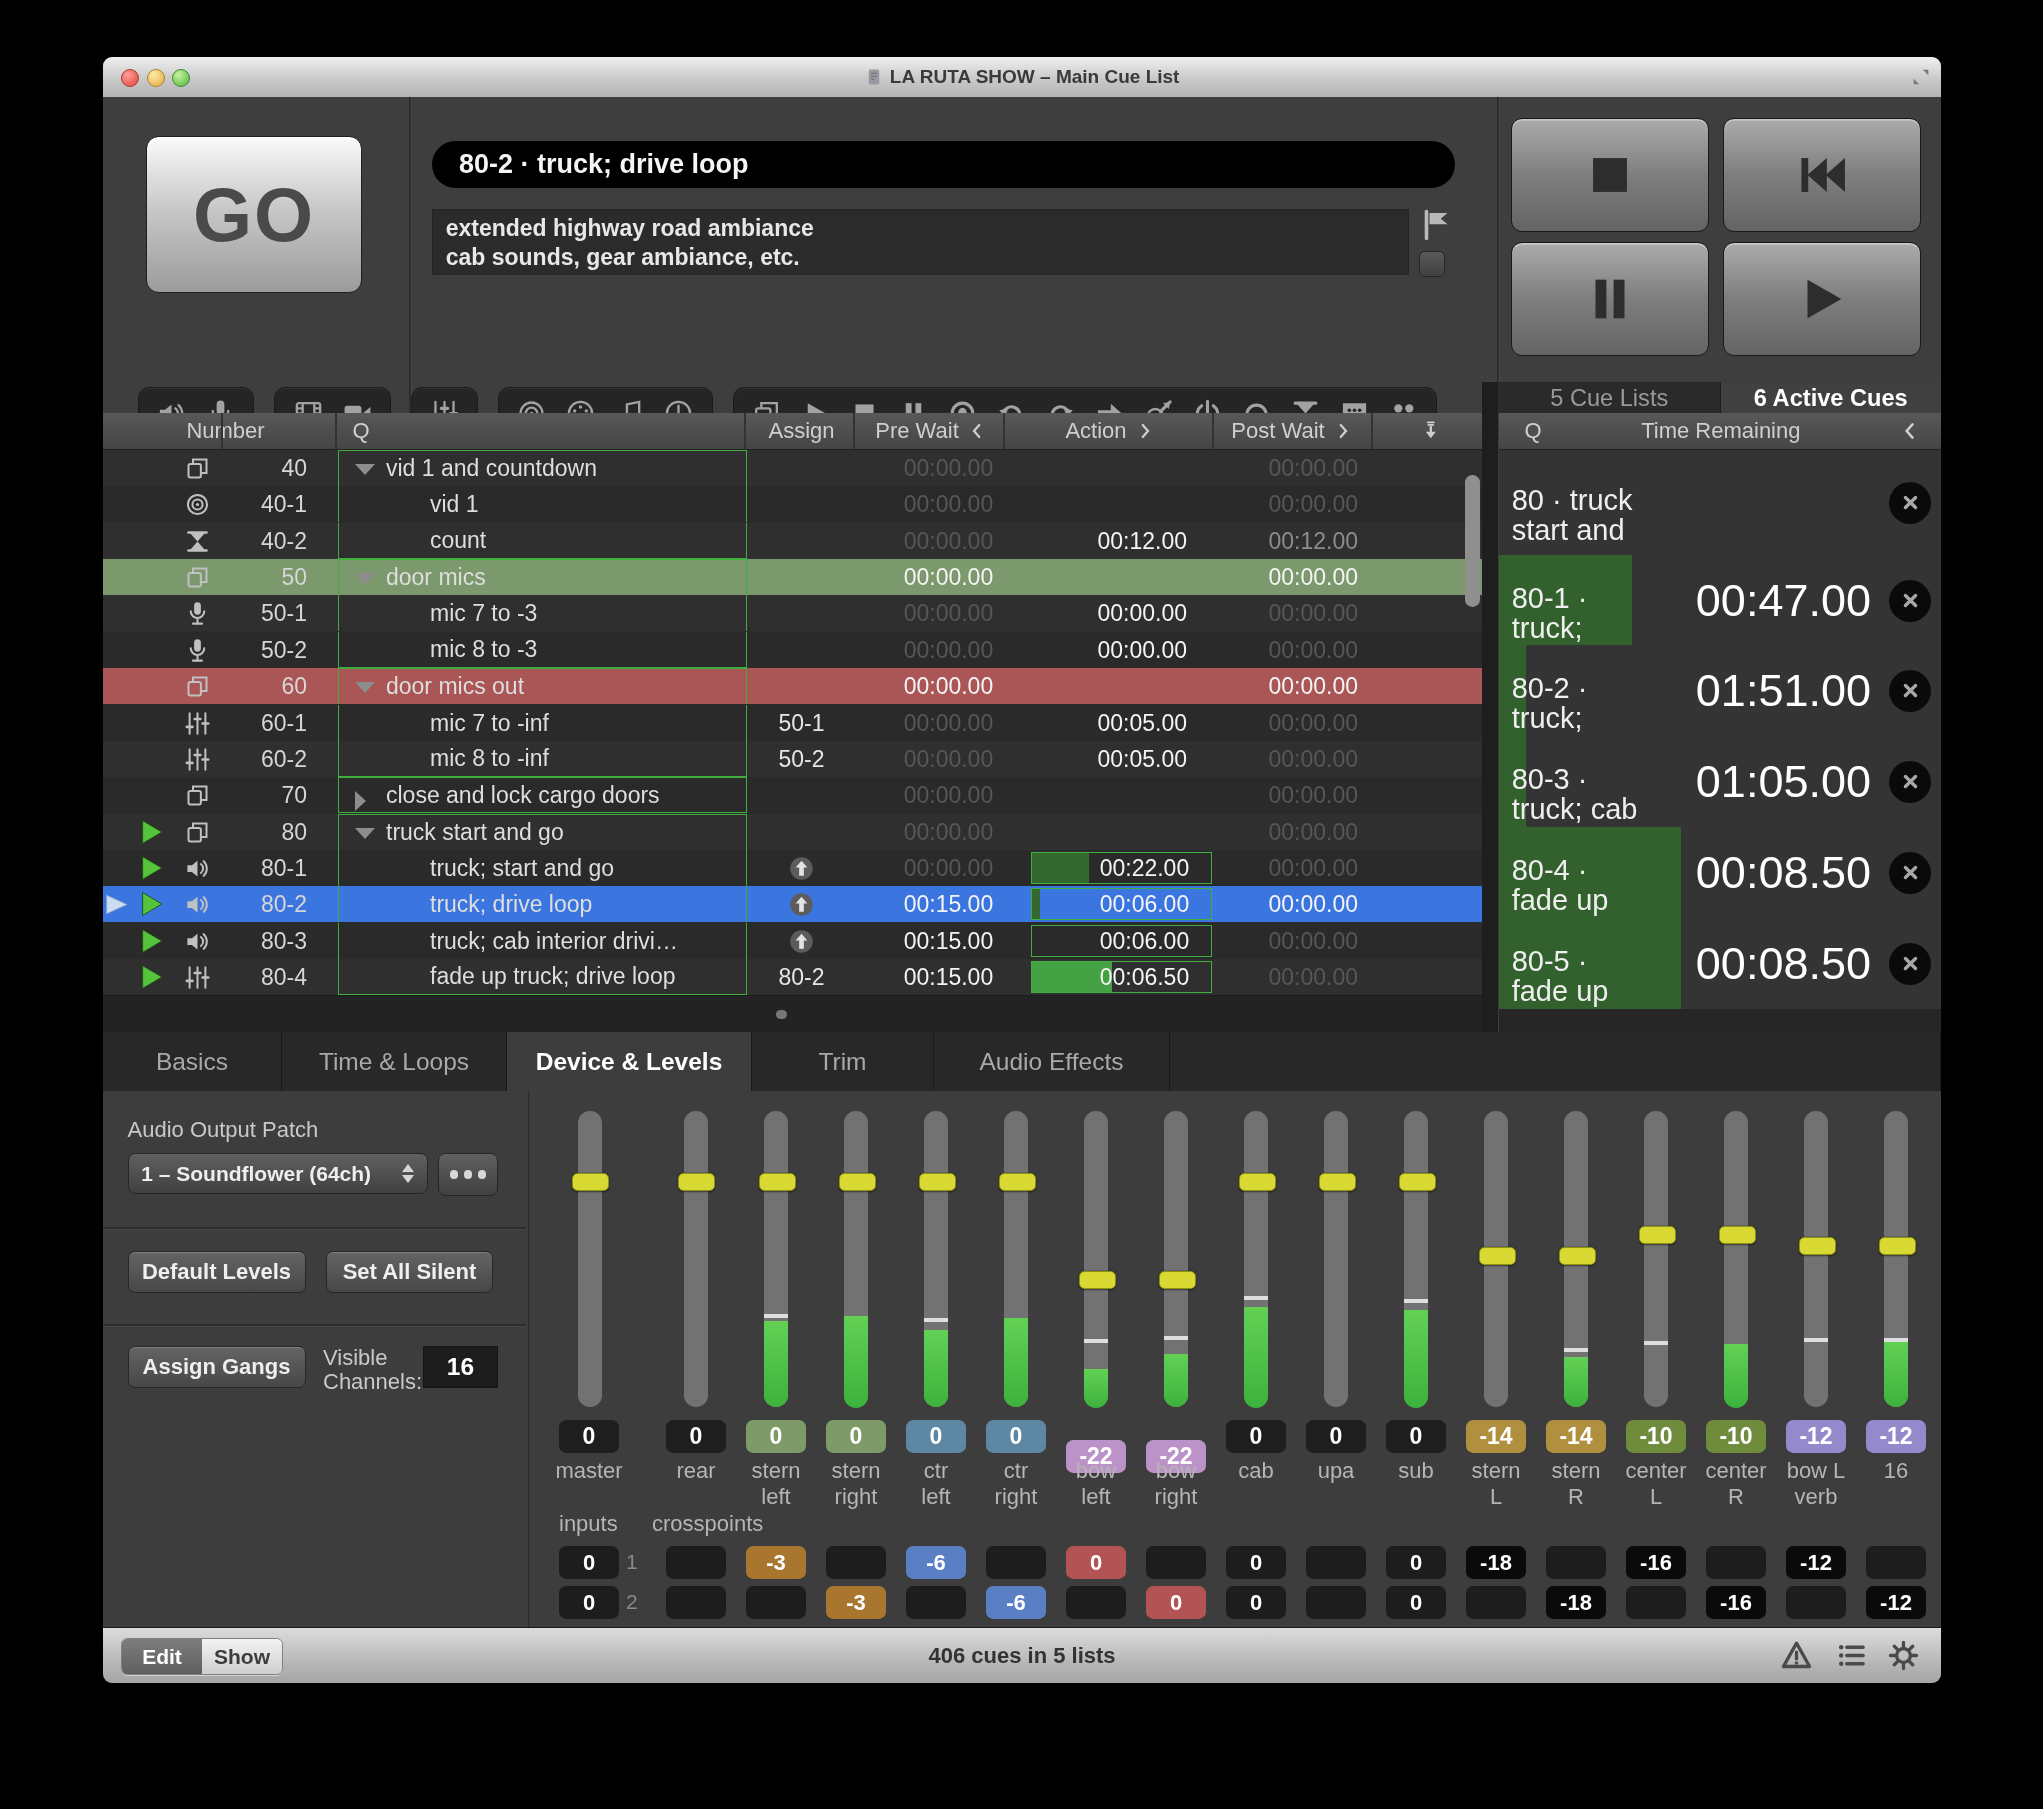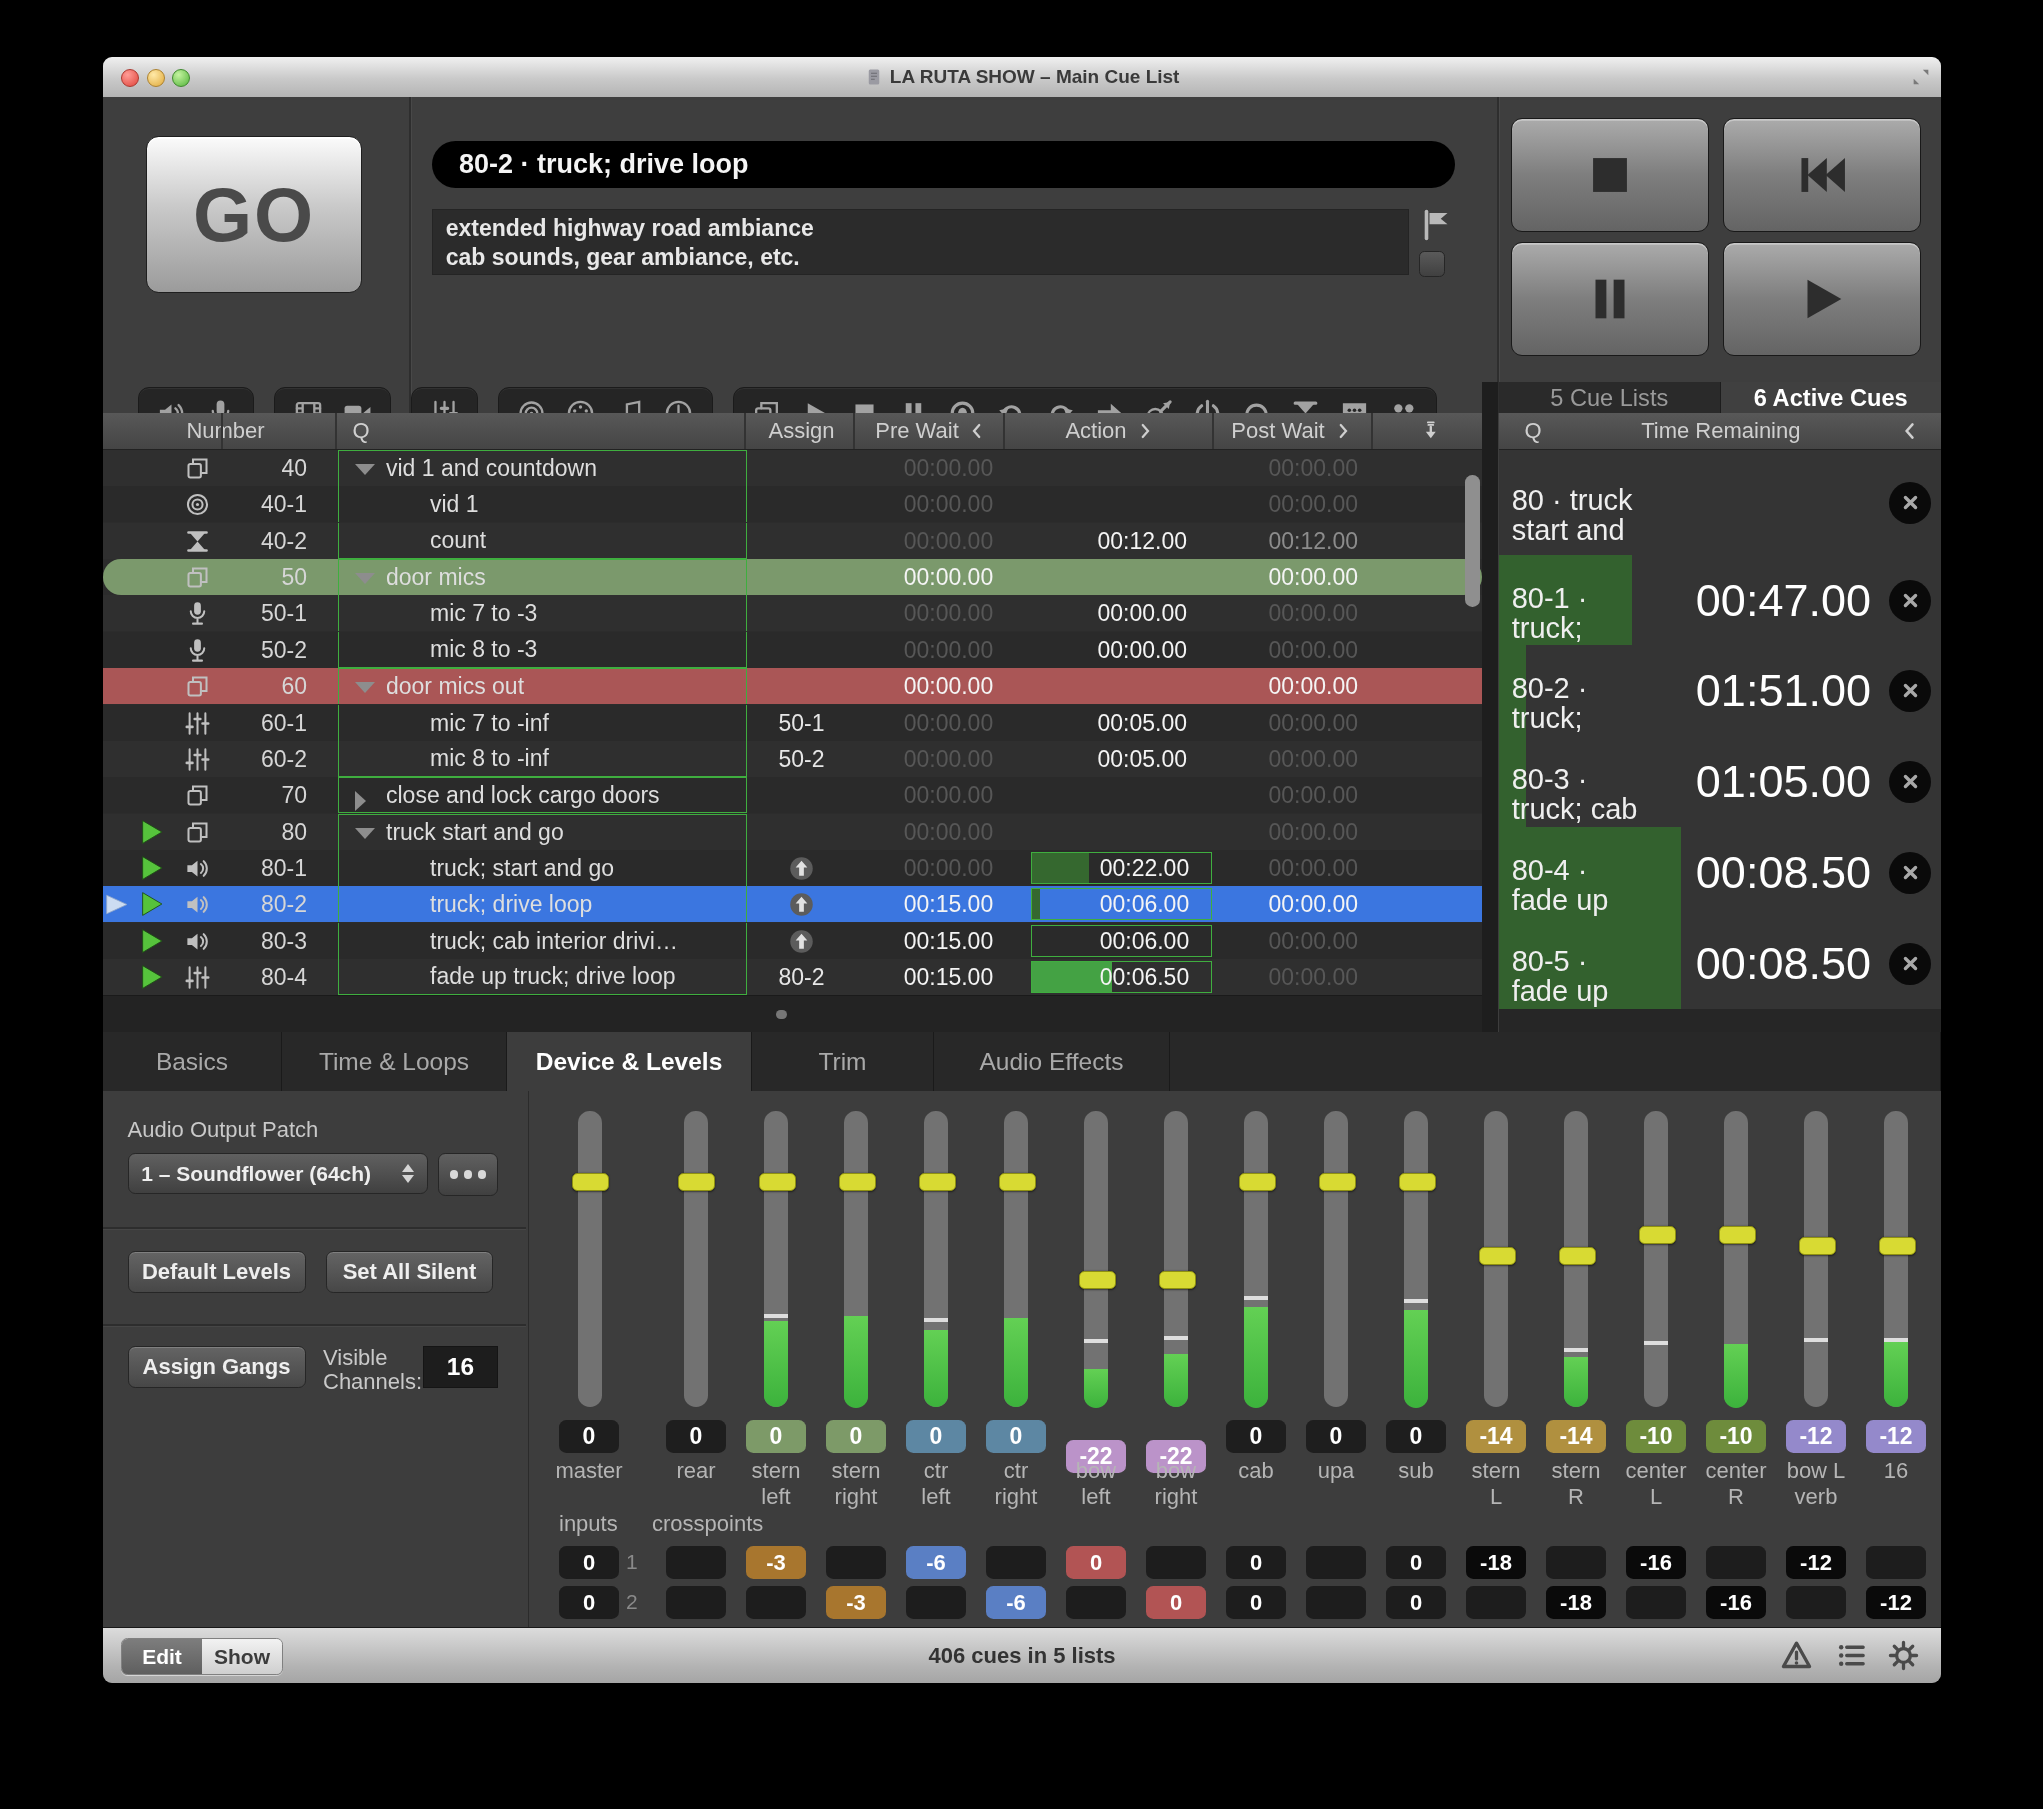--- a/index.html
+++ b/index.html
@@ -42,21 +42,21 @@
   
   #table-header{position:absolute;left:0;top:356px;width:1379px;height:36px;
                 background:linear-gradient(#585858,#454545);border-bottom:0.9px solid #222;
                 color:#cfcfcf;font-size:22px;}
   .hcell{position:absolute;top:0;height:36px;display:flex;align-items:center;justify-content:center;gap:9px;}
   .hsep{position:absolute;top:0;height:36px;width:1.8px;background:#333;}
   #cue-rows{position:absolute;left:0;top:393px;width:1379px;height:545px;background:#2c2c2c;}
   .crow{position:absolute;left:0;width:1379px;height:36px;font-size:23px;color:#dedede;}
   .crow.alt{background:#2f2f2f;}
   .crow.plain{background:#2a2a2a;}
-  .crow.green{background:var(--row-green);border-radius:18px;}
+  .crow.green{background:var(--row-green);}
   .crow.red{background:var(--row-red);}
   .crow.selected{background:var(--row-blue);}
   .cc{position:absolute;top:0;bottom:0;display:flex;align-items:center;}
   .c-ph{left:0;width:27px;justify-content:center;}
   .c-ar{left:27px;width:44px;justify-content:center;}
   .c-ic{left:71px;width:47px;justify-content:center;color:#c0c0c0;}
   .c-num{left:118px;width:86px;justify-content:flex-end;color:#d6d6d6;}
   .c-q{left:235px;width:409px;box-sizing:border-box;border-left:1.8px solid var(--q-green);
        border-right:1.8px solid var(--q-green);}
   .c-q.bt{border-top:1.8px solid var(--q-green);}

